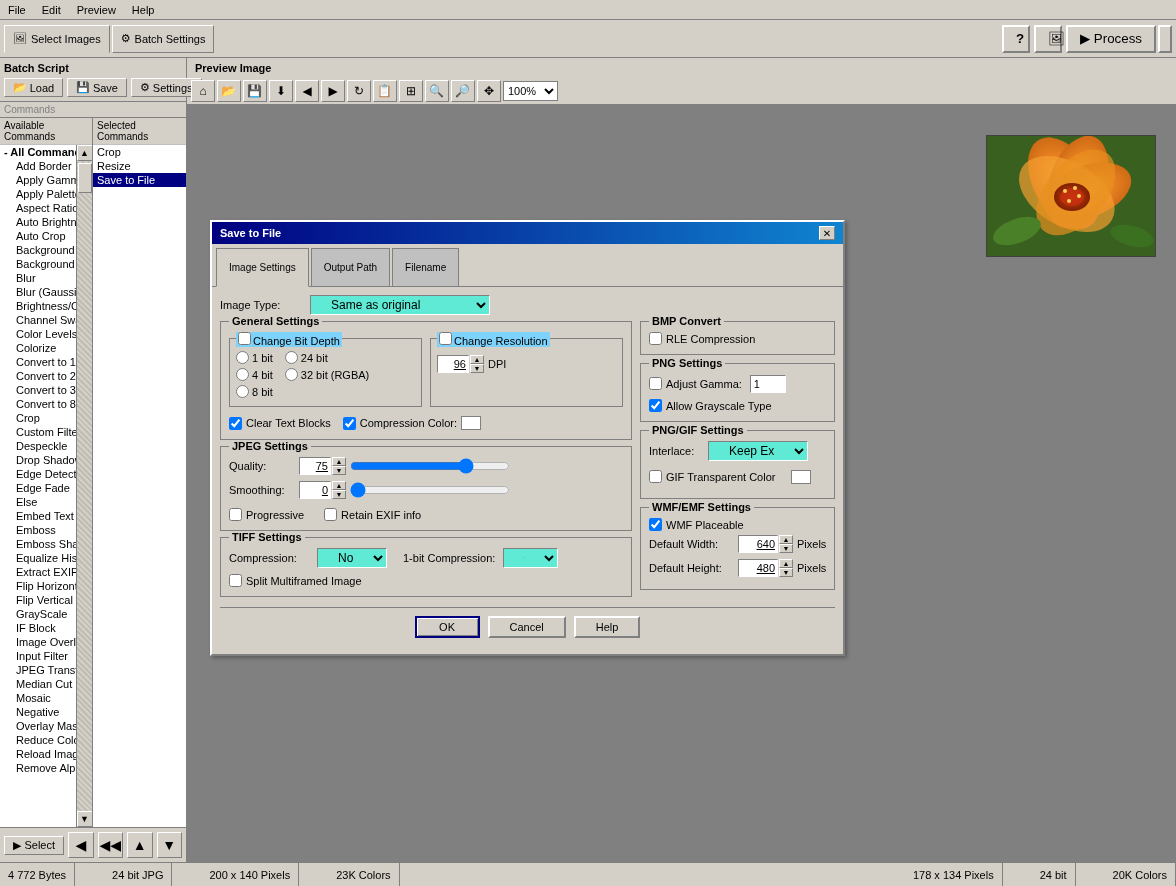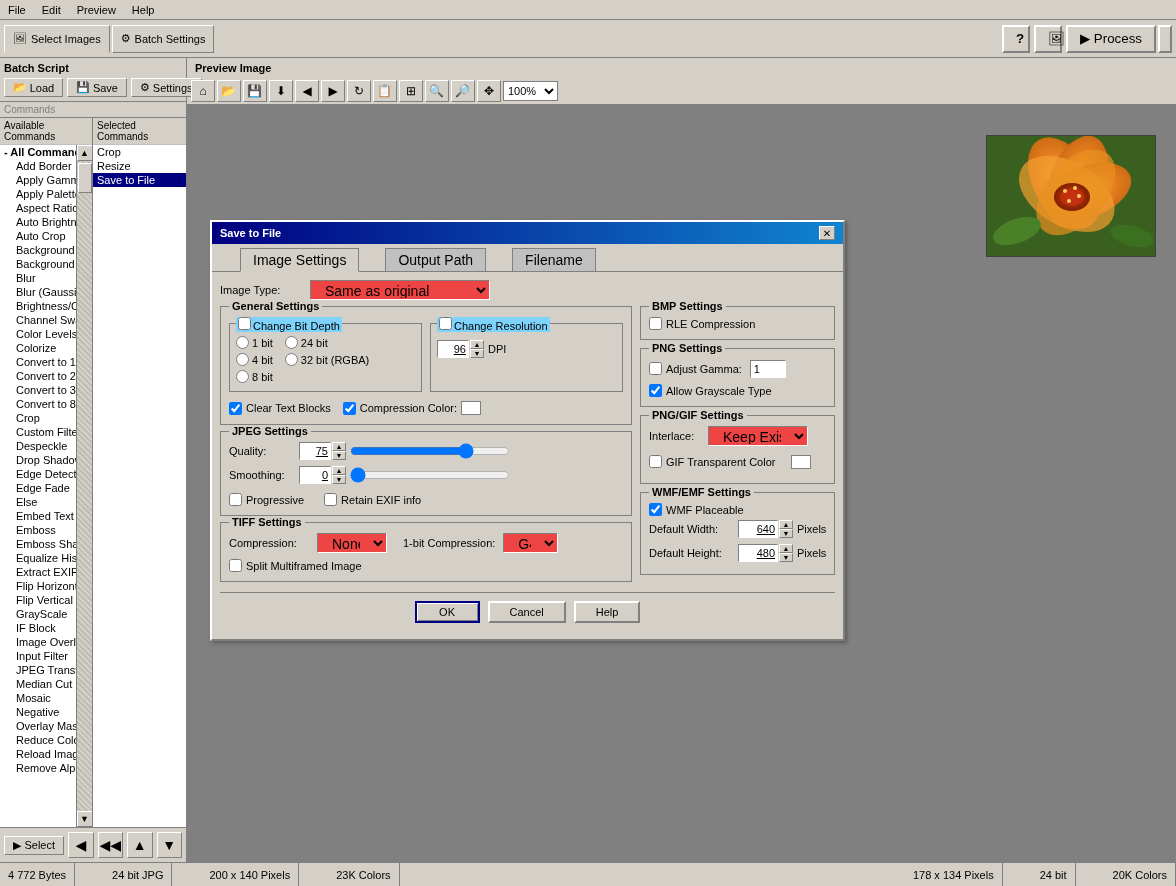--- a/index.html
+++ b/index.html
@@ -290,28 +290,27 @@
       align-items: center;
       justify-content: center;
     }
 
     .dialog-tabs {
       display: flex;
       padding: 4px 4px 0;
       background: #d4d0c8;
     }
     .dialog-tab {
-      padding: 3px 12px;
+      padding: 13px 12px;
       border: 1px solid #808080;
       border-bottom: none;
       cursor: pointer;
       background: #c0c0c0;
       margin-right: 2px;
-      font-size: 14px;
-      margin-left: 24px;
+      font-size: 10px;
     }
     .dialog-tab.active {
       background: #d4d0c8;
       border-bottom: 1px solid #d4d0c8;
       margin-bottom: -1px;
       z-index: 1;
       position: relative;
     }
 
     .dialog-content {
@@ -323,28 +322,28 @@
       display: flex;
       align-items: center;
       margin-bottom: 6px;
     }
     .form-label {
       font-size: 11px;
       min-width: 90px;
     }
 
     .win-select {
-      font-size: 14px;
-      background: #ef4444;
+      font-size: 12px;
+      background: #5eead4;
       border: 1px solid;
       border-top-color: #808080;
       border-left-color: #808080;
       border-bottom-color: #ffffff;
       border-right-color: #ffffff;
-      padding: 1px 10px;
+      padding: 1px 16px;
       height: 20px;
     }
 
     .group-box {
       border: 1px solid #808080;
       padding: 6px 8px;
       margin-bottom: 6px;
       position: relative;
     }
     .group-box-title {
@@ -955,21 +954,21 @@
                 <span>Split Multiframed Image</span>
               </label>
             </div>
           </div>
 
         </div>
 
         <div class="dialog-right-col">
 
           <div class="group-box" style="margin-bottom:8px">
-            <span class="group-box-title">BMP Settings</span>
+            <span class="group-box-title">BMP Convert</span>
             <div style="margin-top:4px">
               <label class="checkbox-row">
                 <input type="checkbox" style="">
                 <span>RLE Compression</span>
               </label>
             </div>
           </div>
 
           <div class="group-box" style="margin-bottom:8px">
             <span class="group-box-title">PNG Settings</span>

